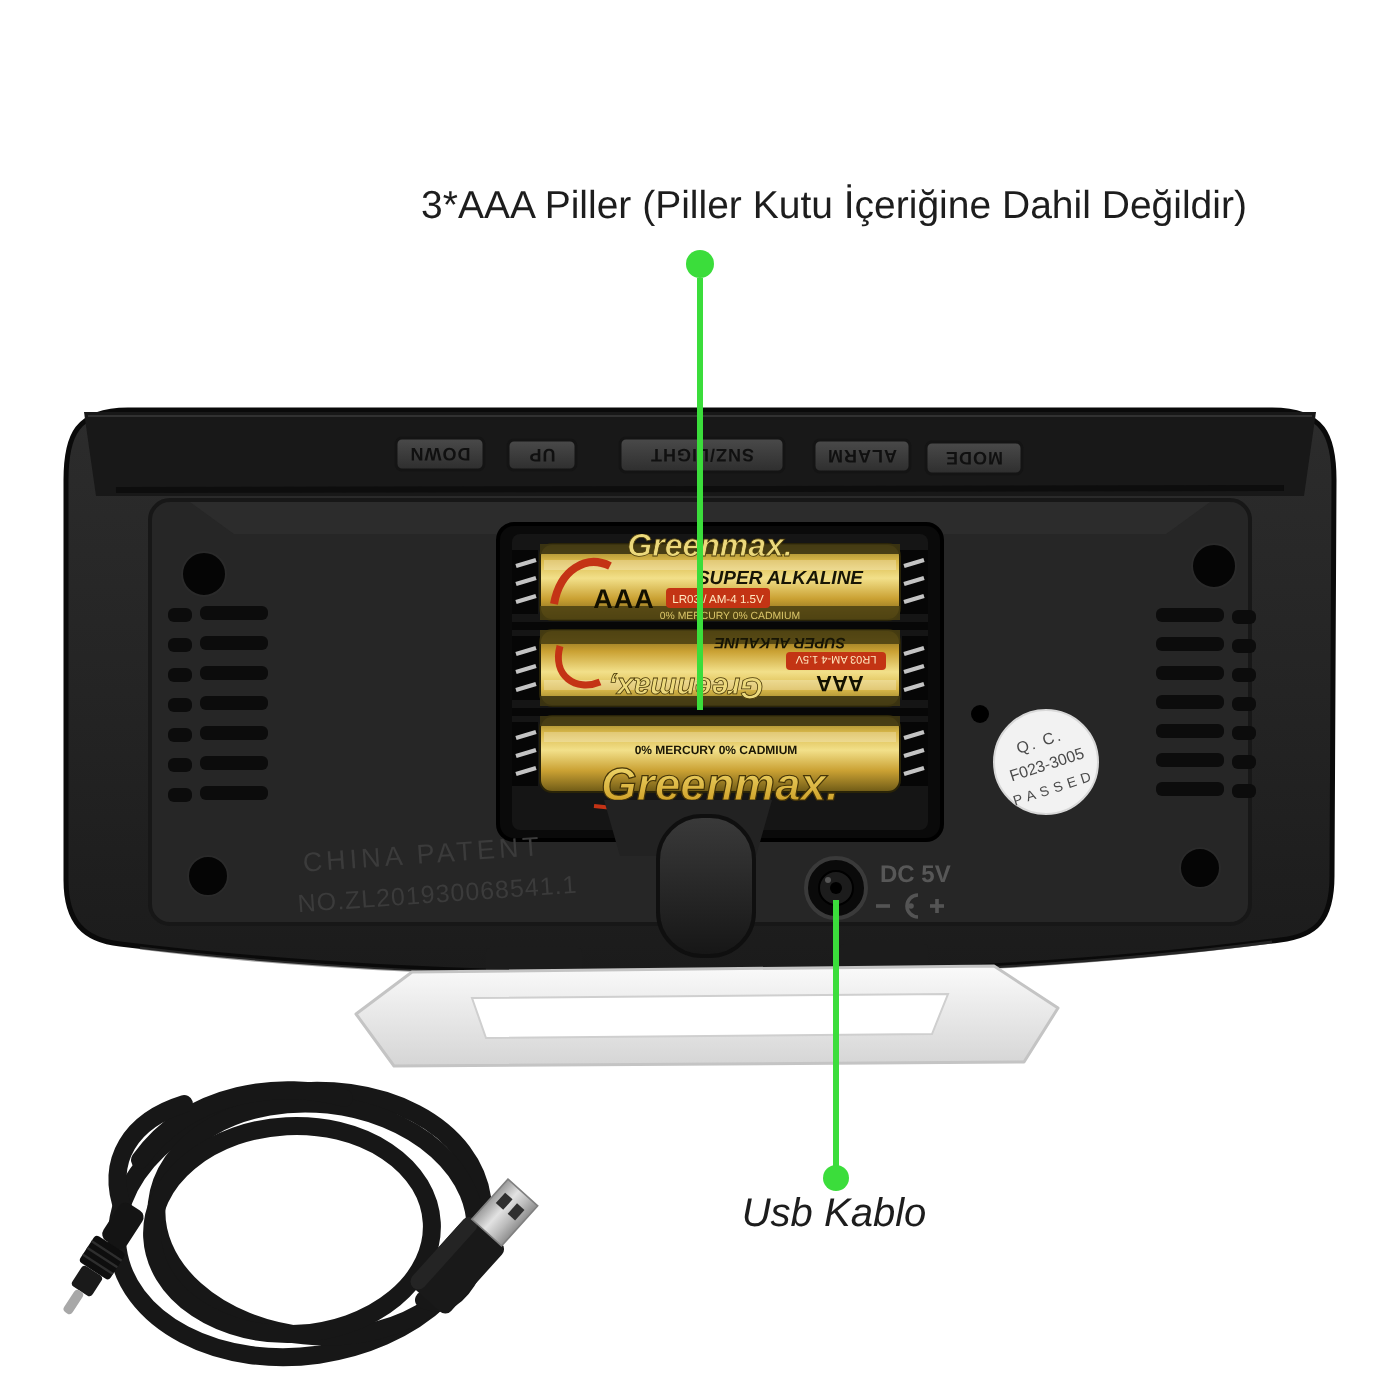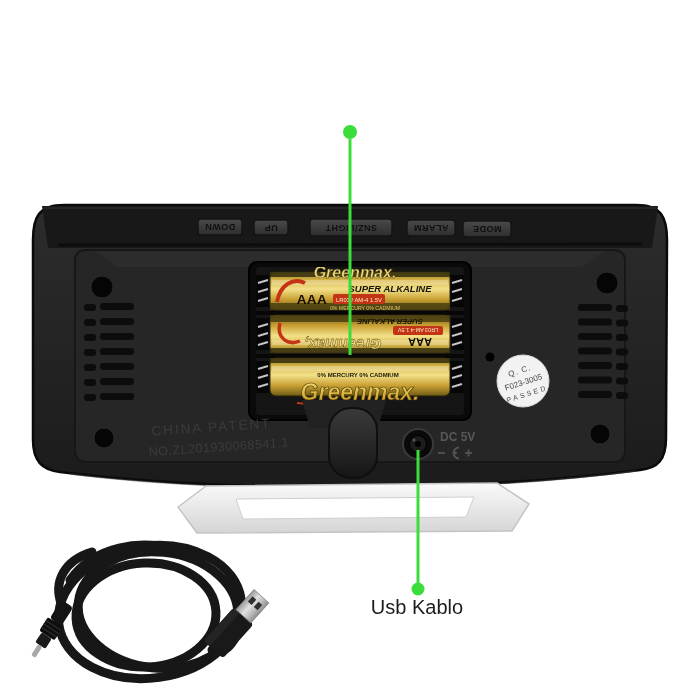--- a/index.html
+++ b/index.html
@@ -3,21 +3,21 @@
 <meta charset="utf-8">
 <style>
   html,body{margin:0;padding:0;background:#ffffff;}
   #stage{
     position:relative;width:700px;height:700px;background:#ffffff;overflow:hidden;
     font-family:"Liberation Sans",sans-serif;
   }
   #stage svg{position:absolute;left:0;top:0;}
   .ann{position:absolute;color:#1d1d1d;white-space:nowrap;}
   #ann-top{left:417px;top:92px;transform:translateX(-50%);font-size:19.5px;}
-  #ann-usb{left:417px;top:596px;transform:translateX(-50%);font-size:20px;}
+  #ann-usb{left:417px;top:596px;transform:translateX(-50%);font-size:20px;font-style:italic;}
   svg text{font-family:"Liberation Sans",sans-serif;}
 </style>
 </head>
 <body>
 
 <div id="stage">
 
 <svg width="700" height="700" viewBox="0 0 700 700">
   <defs>
     <linearGradient id="bodyGrad" x1="0" y1="0" x2="0" y2="1">
@@ -266,15 +266,16 @@
   <g stroke="#3bdd3b" stroke-width="3">
     <line x1="350" y1="139" x2="350" y2="355"></line>
     <line x1="418" y1="450" x2="418" y2="583"></line>
   </g>
   <g fill="#3bdd3b">
     <circle cx="350" cy="132" r="7"></circle>
     <circle cx="418" cy="589" r="6.5"></circle>
   </g>
 </svg>
 
+<div id="ann-top" class="ann">3*AAA Piller (Piller Kutu İçeriğine Dahil Değildir)</div>
 <div id="ann-usb" class="ann">Usb Kablo</div>
 
 </div>
 
 </body></html>

